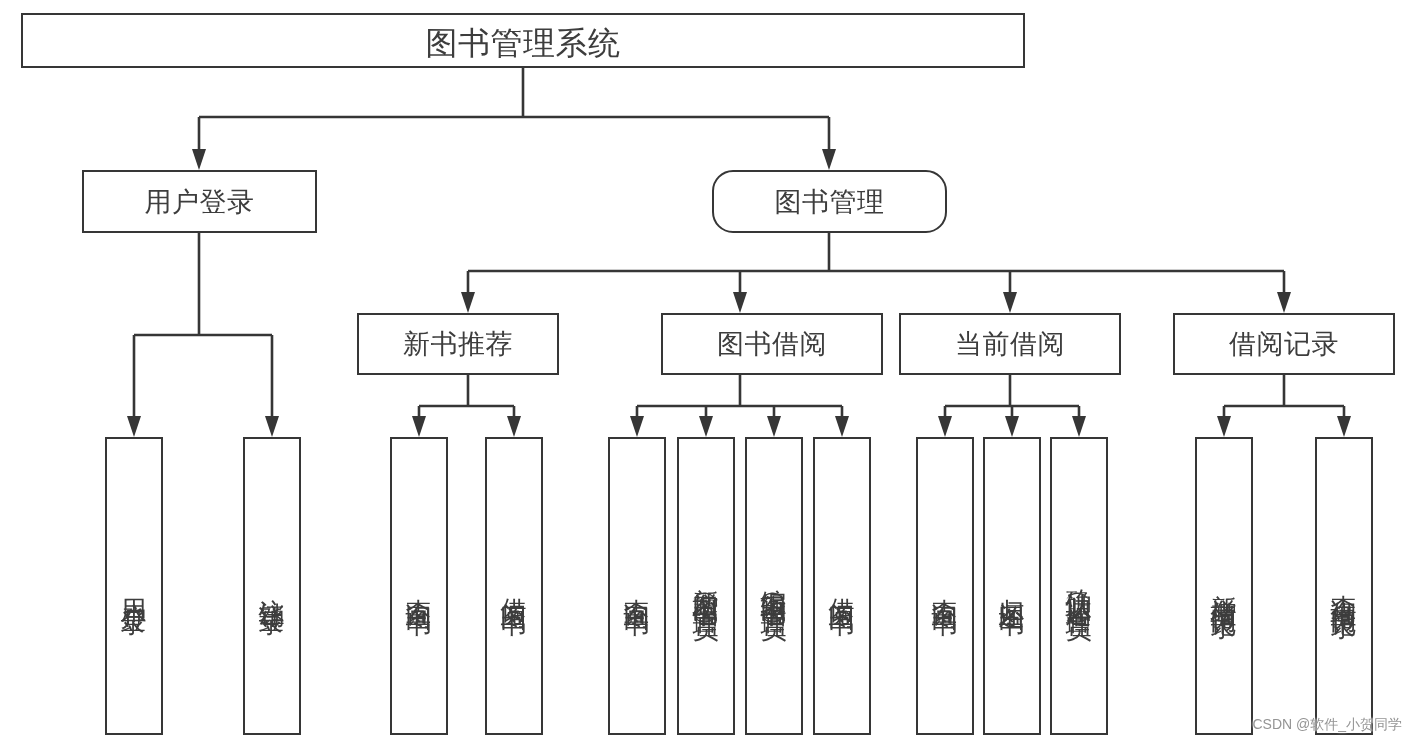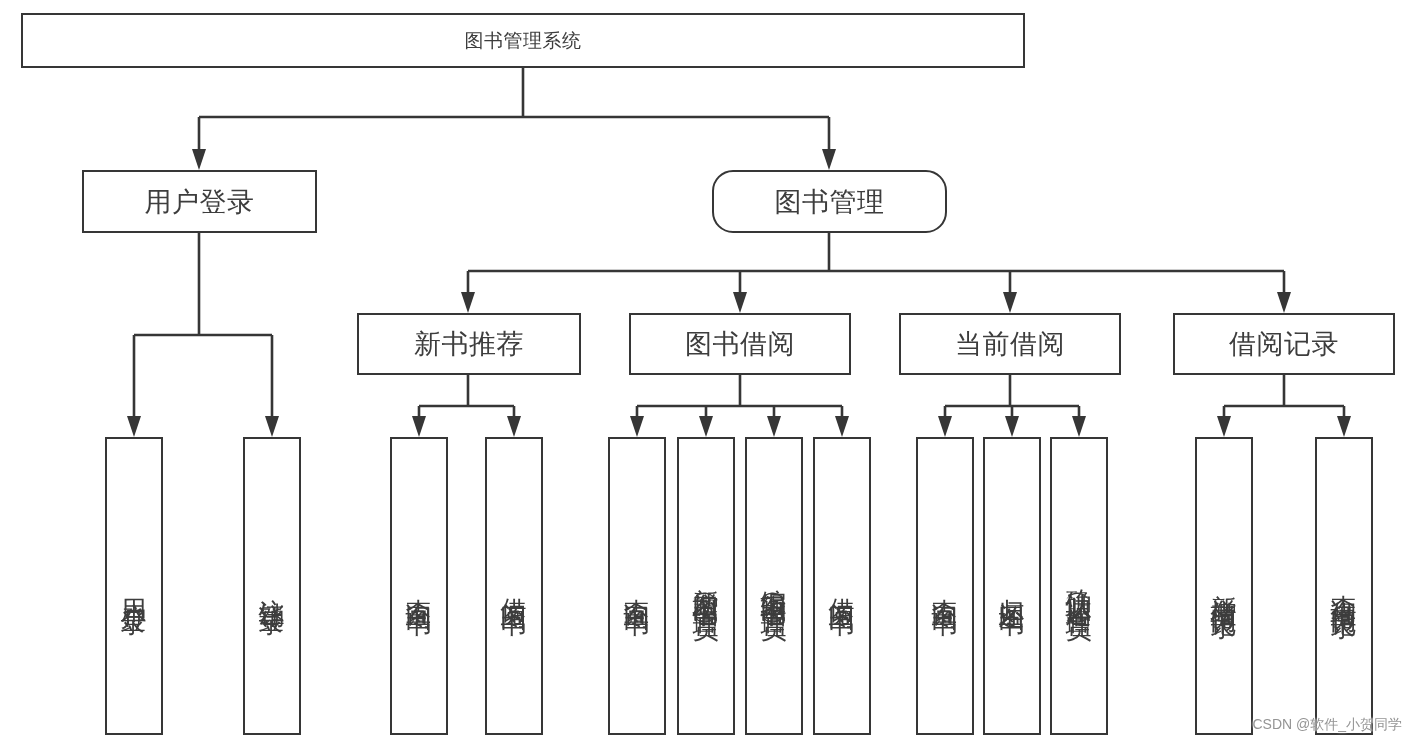--- a/index.html
+++ b/index.html
@@ -29,21 +29,21 @@
   .node{
     position:absolute;
     border:2.6px solid var(--line);
     background:var(--bg);
     display:flex;
     align-items:center;
     justify-content:center;
     z-index:2;
   }
   .node-h{font-size:27px;letter-spacing:0.5px;white-space:nowrap;}
-  .root{font-size:19px;}
+  .root{font-size:32px;align-items:flex-end;}
   .leaf{
     top:437px;
     width:58px;
     height:298px;
   }
   .leaf .vtext{
     writing-mode:vertical-rl;
     text-orientation:mixed;
     font-size:26px;
     letter-spacing:4px;
@@ -92,24 +92,24 @@
     <span>图书管理系统</span>
   </div>
 
   <div class="node node-h" style="left:82px;top:170px;width:235px;height:63px;">
     <span>用户登录</span>
   </div>
   <div class="node node-h" style="left:712px;top:170px;width:235px;height:63px;border-radius:21px;">
     <span>图书管理</span>
   </div>
 
-  <div class="node node-h" style="left:357px;top:313px;width:224px;height:62px;">
+  <div class="node node-h" style="left:357px;top:313px;width:202px;height:62px;">
     <span>新书推荐</span>
   </div>
-  <div class="node node-h" style="left:629px;top:313px;width:222px;height:62px;">
+  <div class="node node-h" style="left:661px;top:313px;width:222px;height:62px;">
     <span>图书借阅</span>
   </div>
   <div class="node node-h" style="left:1173px;top:313px;width:222px;height:62px;">
     <span>借阅记录</span>
   </div>
   <div class="node node-h" style="left:899px;top:313px;width:222px;height:62px;">
     <span>当前借阅</span>
   </div>
 
   <div class="node leaf" style="left:105px;">

